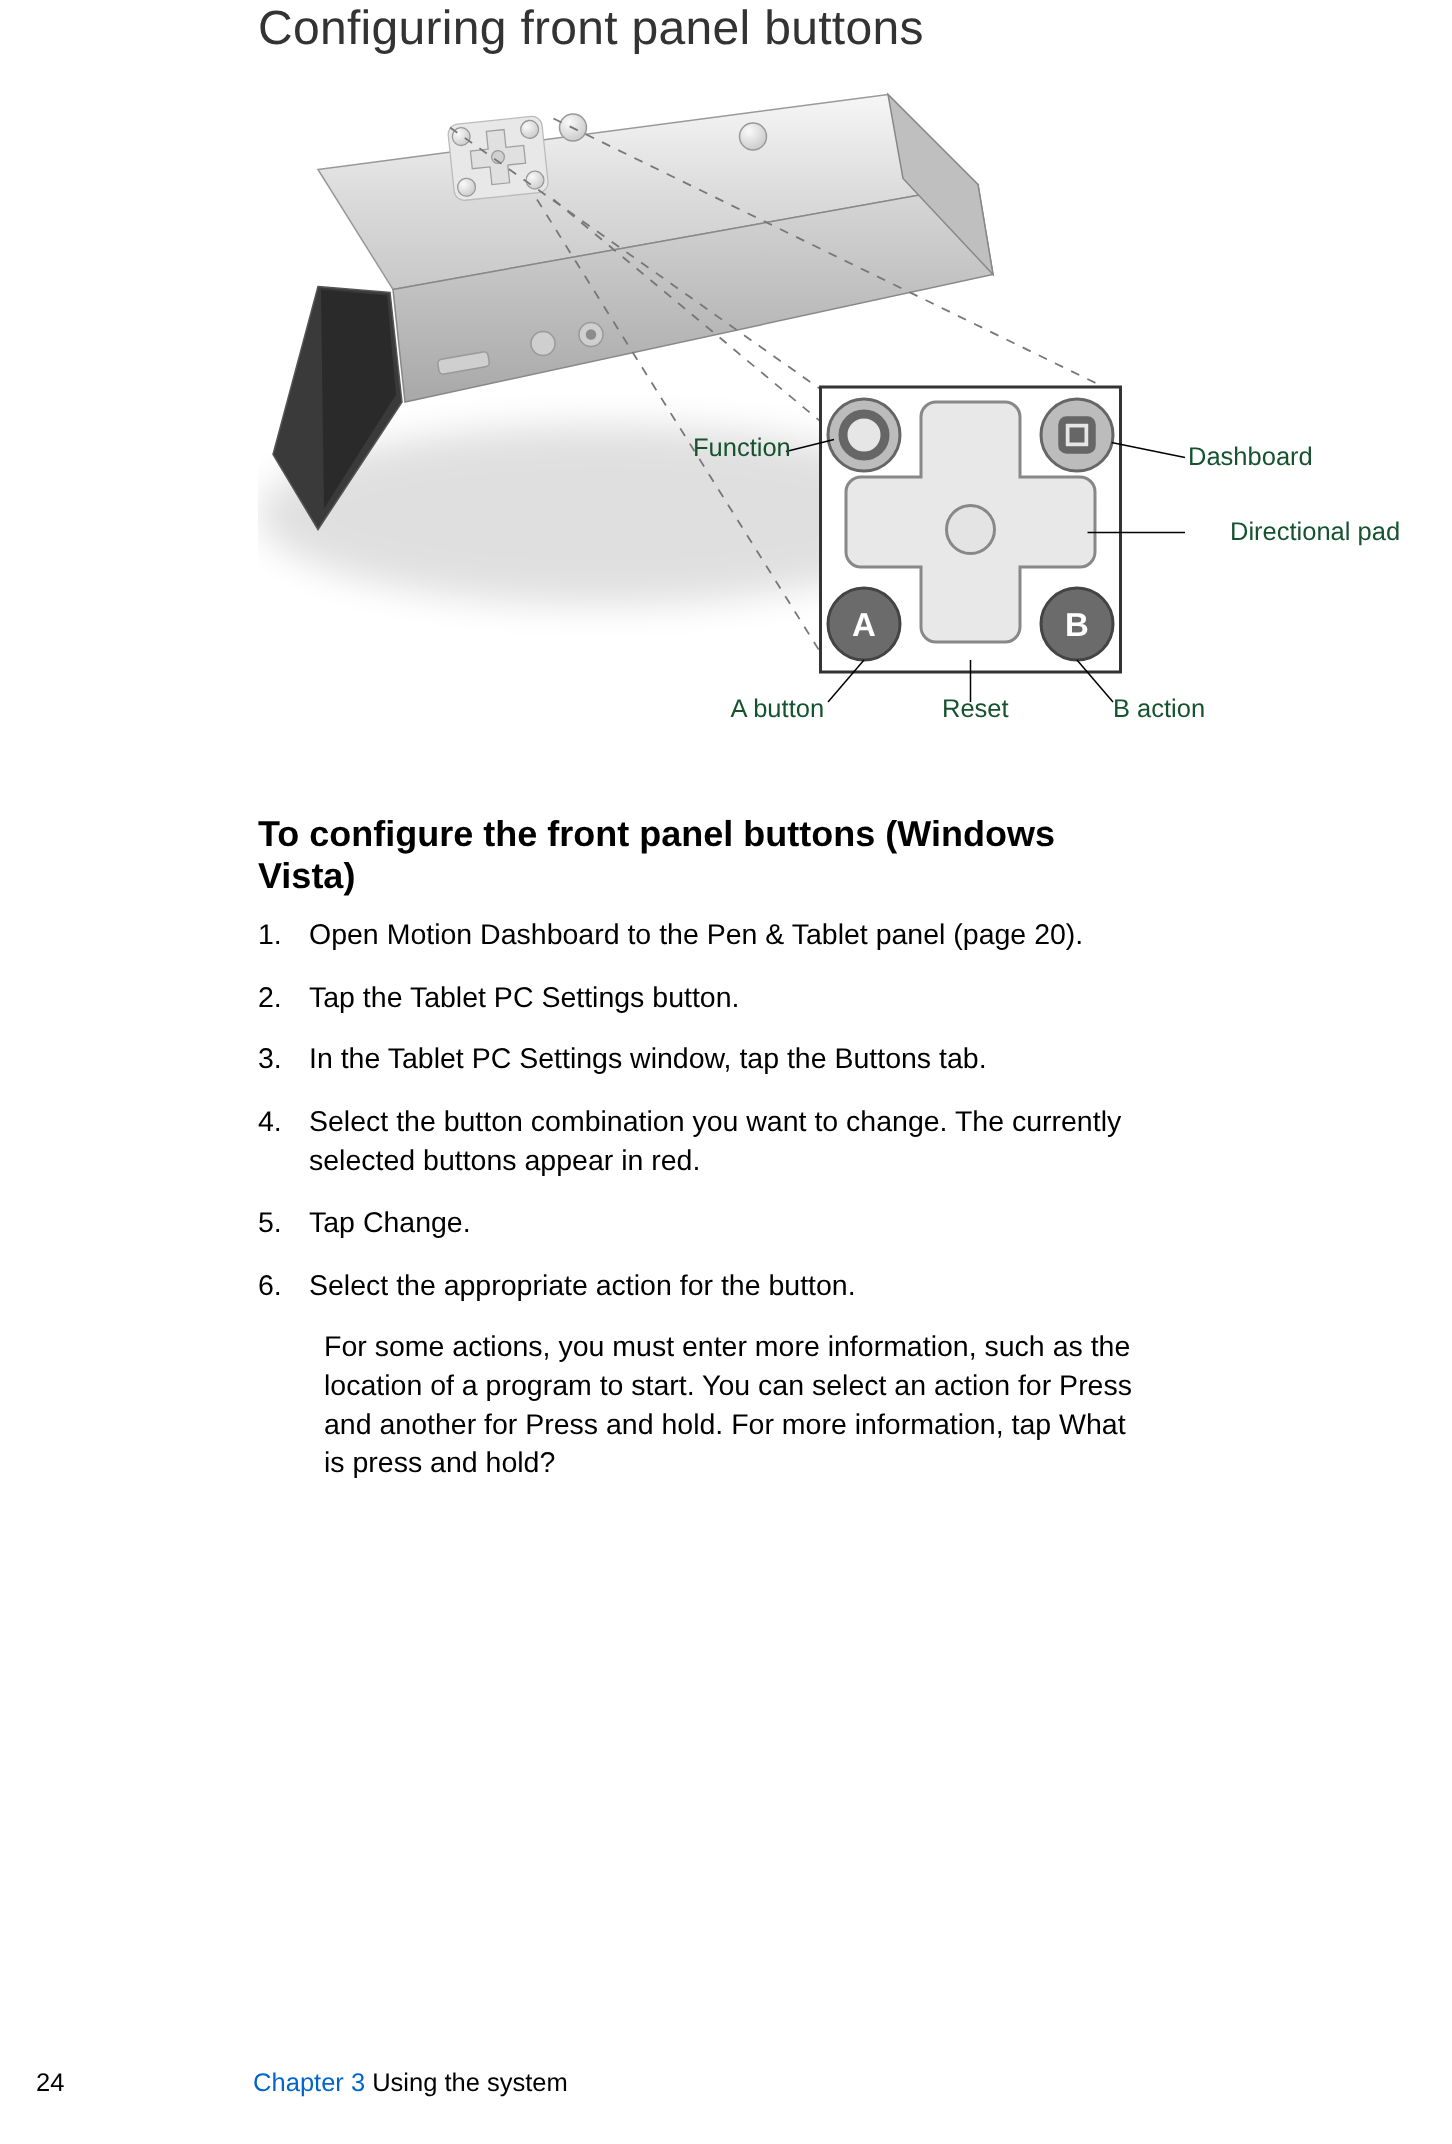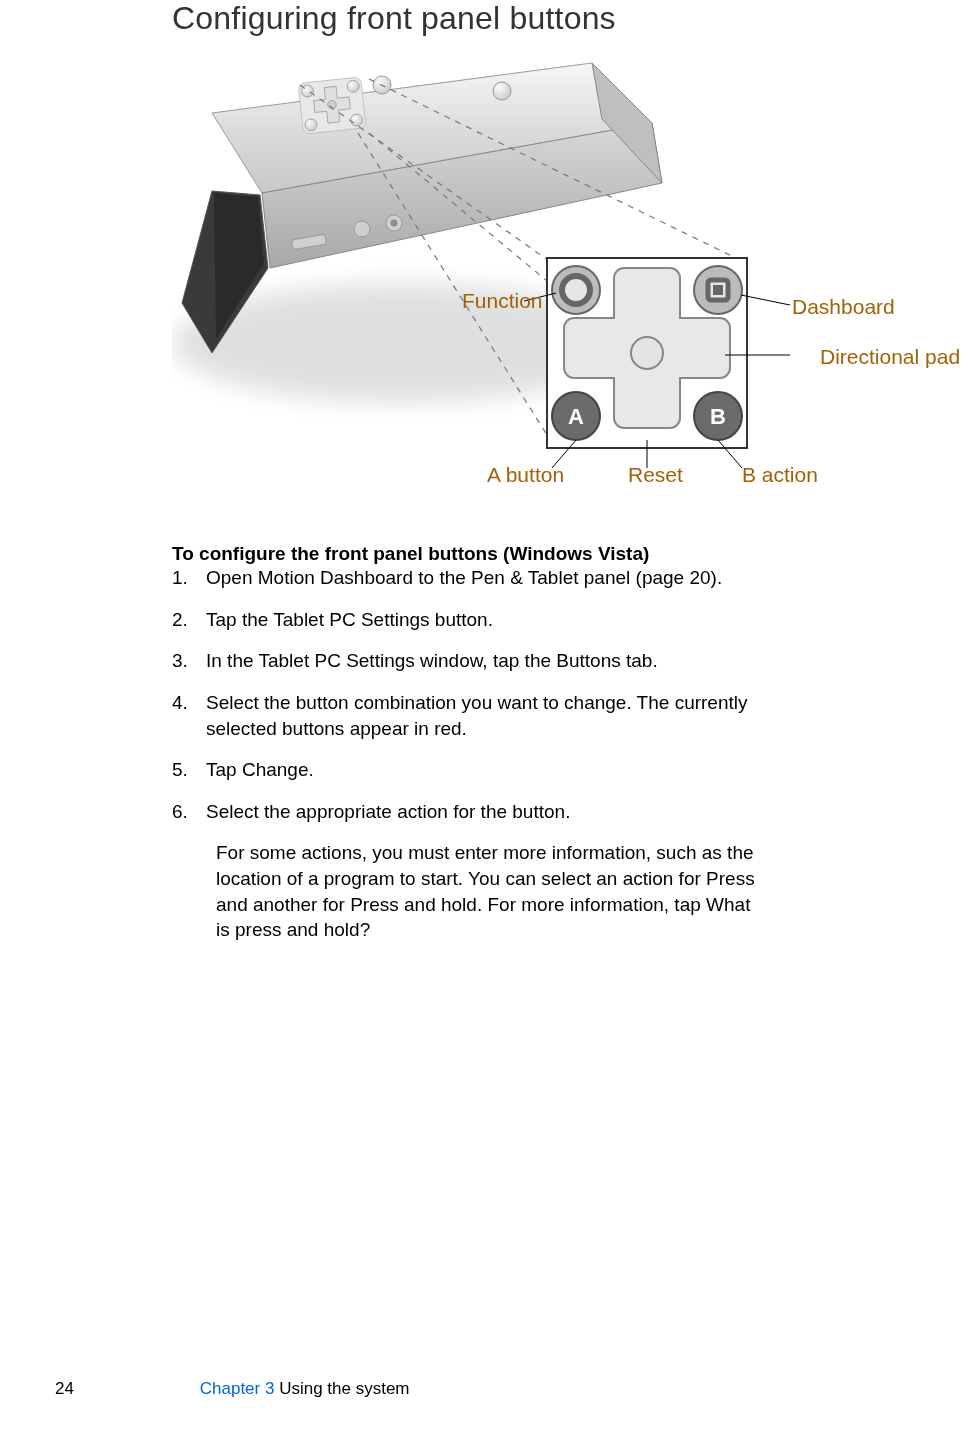--- a/index.html
+++ b/index.html
@@ -30,31 +30,32 @@
       margin-bottom: 28px;
       max-width: 800px;
     }
     .diagram-wrap {
       width: 720px;
       height: 450px;
       position: relative;
       margin-bottom: 50px;
     }
     .callout-label {
-      font-size: 21px;
-      color: #a16207;
+      font-size: 17px;
+      color: #14532d;
       position: absolute;
       white-space: nowrap;
     }
     .instructions {
       max-width: 800px;
     }
     .instruct-head {
-      font-size: 19px;
+      font-size: 24px;
       font-weight: 700;
+      margin-bottom: 12px;
     }
     ol.steps {
       list-style: none;
       counter-reset: step;
       font-size: 19px;
       line-height: 1.35;
     }
     ol.steps > li {
       counter-increment: step;
       margin-bottom: 16px;
@@ -87,21 +88,20 @@
       bottom: 30px;
       left: 0;
       width: 968px;
       font-size: 17px;
       padding: 0 0 0 24px;
     }
     .page-num {
       display: inline-block;
       width: 140px;
       color: #000;
-      margin-left: 31px;
     }
     .chapter-ref {
       color: #0066cc;
     }
     .chapter-title { color:#000; }
     strong { font-weight: 400; }
   </style>
 </head>
 <body>
 

